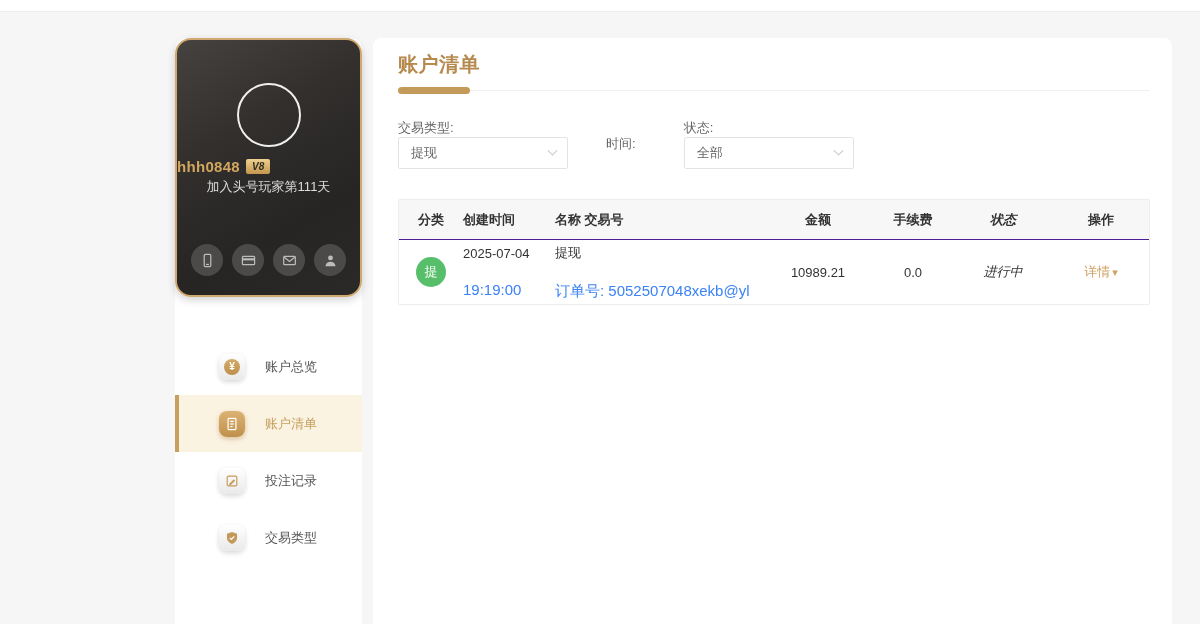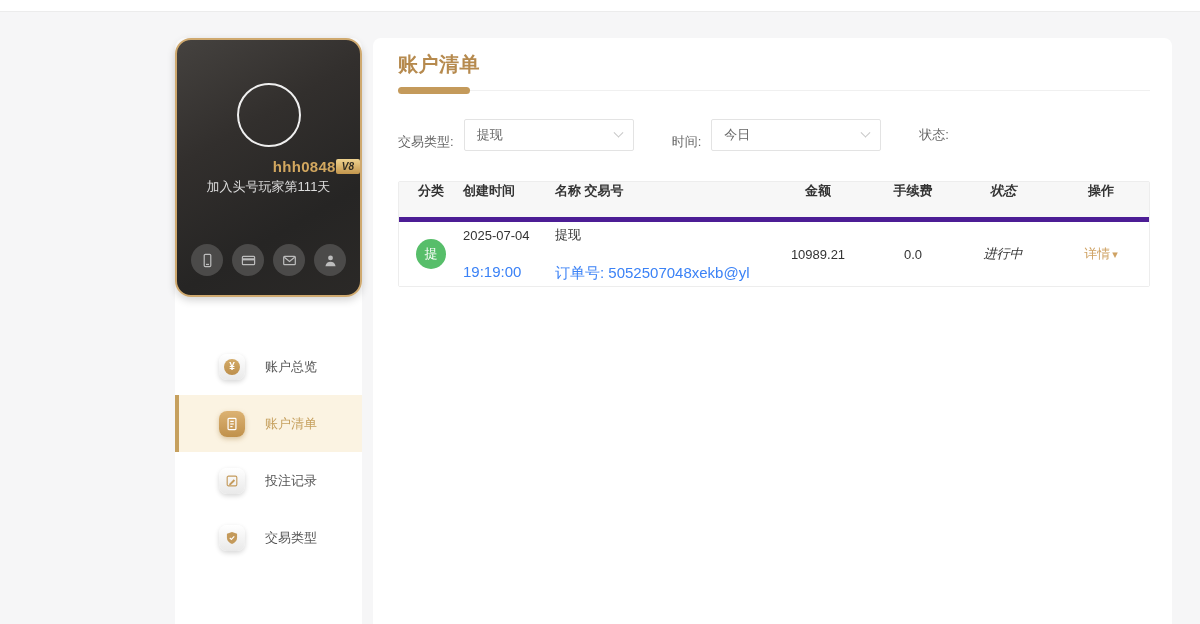--- a/index.html
+++ b/index.html
@@ -10,23 +10,23 @@
   
   .topbar { position:absolute; left:0; top:0; width:1200px; height:12px; background:#ffffff; border-bottom:1px solid #ececec; }
 
   
   .sidebar { position:absolute; left:175px; top:38px; width:187px; height:586px; background:#ffffff; border-radius:10px 10px 0 0; }
 
   .profile-card { position:relative; width:187px; height:259px; border-radius:16px; border:2px solid #cfa96f;
     background:linear-gradient(150deg,#45423f 0%,#322f2d 35%,#262524 70%,#2b2927 100%); overflow:hidden;
     text-align:center; box-shadow:0 3px 8px rgba(0,0,0,.18); }
   .avatar { width:64px; height:64px; border-radius:50%; border:2px solid #efefef; margin:43px auto 0; }
-  .user-line { margin-top:11px; display:flex; align-items:center; justify-content:flex-end; }
+  .user-line { margin-top:11px; display:flex; align-items:center; justify-content:flex-start; }
   .uname { color:#d2a75f; font-size:15px; font-weight:bold; letter-spacing:.3px; }
-  .vip-badge { background:linear-gradient(180deg,#eed28f,#c3964d); color:#2f2b21;
+  .vip-badge { margin-left:6px; background:linear-gradient(180deg,#eed28f,#c3964d); color:#2f2b21;
     font-size:10px; font-weight:bold; font-style:italic; line-height:13px; padding:1px 6px; border-radius:2px; }
   .joined { margin-top:3px; color:#dddddd; font-size:13px; }
   .quick-icons { position:absolute; left:0; right:0; bottom:19px; display:flex; justify-content:space-between; padding:0 14px; }
   .qicon { width:32px; height:32px; border-radius:50%; background:#4b4a49; color:#bdbdbd;
     display:flex; align-items:center; justify-content:center; cursor:pointer; }
   .qicon svg { width:15px; height:15px; }
 
   .menu { margin-top:41px; }
   .menu-item { height:57px; display:flex; align-items:center; border-left:4px solid transparent; padding-left:40px; cursor:pointer; }
   .menu-item .tile { width:26px; height:26px; border-radius:8px; background:linear-gradient(180deg,#ffffff,#e9e9e9);
@@ -40,30 +40,30 @@
   .menu-item.active .mlabel { color:#c6a05e; }
 
   
   .content { position:absolute; left:373px; top:38px; width:799px; height:586px; background:#ffffff;
     border-radius:8px 8px 0 0; padding:13px 22px 0 25px; }
   .page-title { font-size:20px; font-weight:bold; color:#b68a4e; letter-spacing:.5px; }
   .title-rule { position:relative; margin-top:12px; border-bottom:1px solid #f0f0f0; }
   .title-bar { position:absolute; left:0; top:-3px; width:72px; height:7px; border-radius:4px; background:#c49a5b; }
 
   .filters { margin-top:28px; display:flex; align-items:center; gap:38px; }
-  .filter { display:flex; align-items:flex-end; }
+  .filter { display:flex; align-items:flex-start;flex-direction:column; }
   .flabel { font-size:13px; color:#666666; margin-right:10px; white-space:nowrap; }
   .select { width:170px; height:32px; border:1px solid #e3e3e3; border-radius:2px; background:#ffffff;
     display:flex; align-items:center; justify-content:space-between; padding:0 11px 0 12px; cursor:pointer; }
   .fvalue { font-size:13px; color:#666666; }
   .chev { width:7px; height:7px; border-right:1.2px solid #c6c6c6; border-bottom:1.2px solid #c6c6c6;
     transform:rotate(45deg) translate(-2px,-2px); }
 
   .table { margin-top:30px; border:1px solid #ededed; border-radius:2px; }
-  .thead { display:flex; align-items:flex-start; height:40px; background:#f7f7f7; border-bottom:5px solid #4c1d95;
+  .thead { display:flex; align-items:center; height:40px; background:#f7f7f7; border-bottom:1px solid #4c1d95;
     font-size:13px; font-weight:bold; color:#333333; }
   .trow { display:flex; align-items:center; height:64px; background:#ffffff; font-size:13px; color:#333333; }
   .c1 { width:64px; text-align:center; display:flex; justify-content:center; }
   .c2 { width:92px; }
   .c3 { flex:1; padding-right:8px; }
   .c4 { width:110px; text-align:center; }
   .c5 { width:80px; text-align:center; }
   .c6 { width:100px; text-align:center;font-style:italic; }
   .c7 { width:96px; text-align:center; }
   .thead .c1 { display:block; }
@@ -164,27 +164,27 @@
     <div class="filters">
       <div class="filter">
         <span class="flabel">交易类型:</span>
         <div class="select">
           <span class="fvalue">提现</span>
           <span class="chev"></span>
         </div>
       </div>
       <div class="filter">
         <span class="flabel">时间:</span>
-        <div class="select">
-          <span class="fvalue">今日</span>
-          <span class="chev"></span>
-        </div>
       </div>
       <div class="filter">
         <span class="flabel">状态:</span>
+        <div class="select">
+          <span class="fvalue">全部</span>
+          <span class="chev"></span>
+        </div>
       </div>
     </div>
 
     <div class="table">
       <div class="thead">
         <div class="c1">分类</div>
         <div class="c2">创建时间</div>
         <div class="c3">名称 交易号</div>
         <div class="c4">金额</div>
         <div class="c5">手续费</div>

